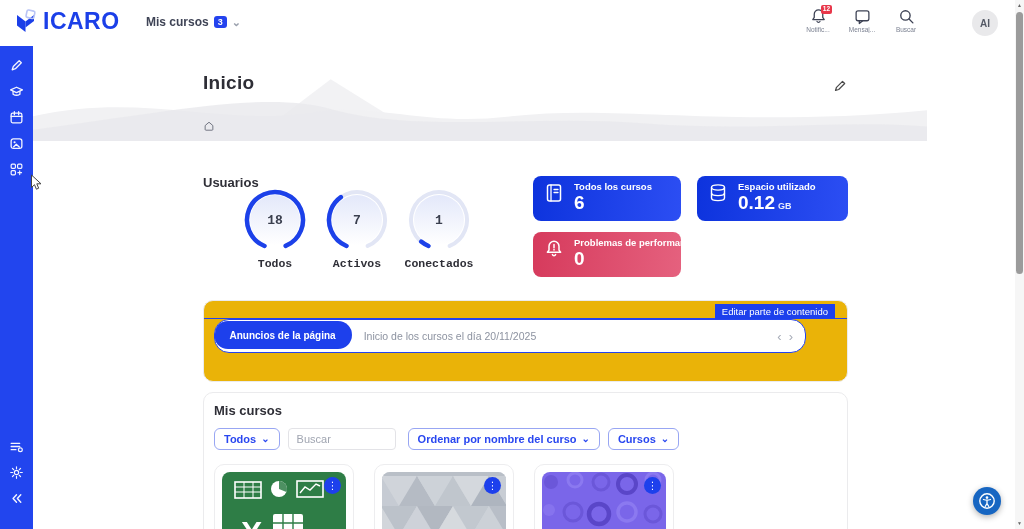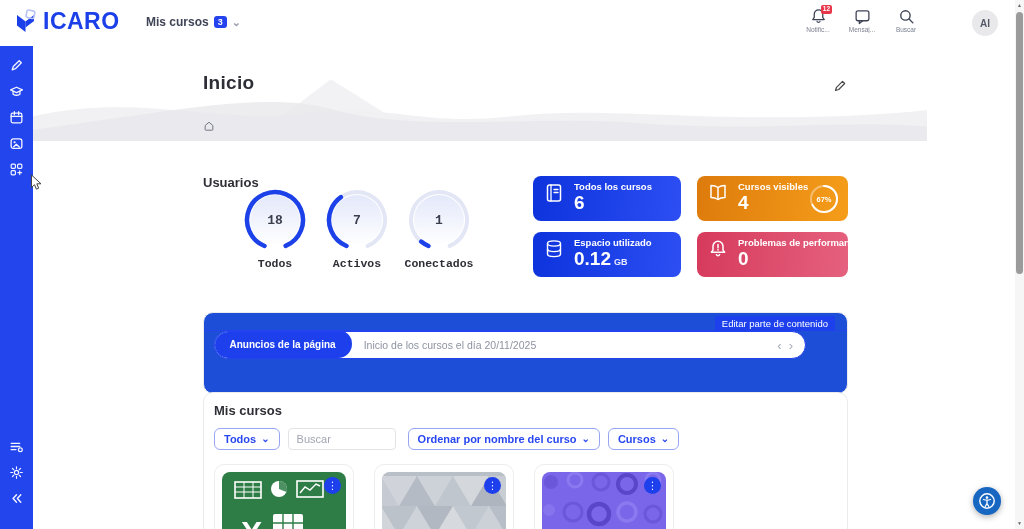--- a/index.html
+++ b/index.html
@@ -56,26 +56,26 @@
   .mcard.orange { background:linear-gradient(95deg,#dd7b0c,#f59d1a); }
   .mcard.red    { background:linear-gradient(95deg,#d63a5c,#e5617e); }
   .micon { flex-shrink:0; }
   .mtext { display:flex; flex-direction:column; line-height:1.15; min-width:0; }
   .mlabel { font-size:9.5px; font-weight:700; white-space:nowrap; }
   .mvalue { font-size:19px; font-weight:800; line-height:1.05; display:flex; align-items:baseline; }
   .munit { font-size:9px; font-weight:600; margin-left:3px; opacity:.9; }
   .ring { position:absolute; right:8px; top:50%; transform:translateY(-50%); width:32px; height:32px; }
 
   
-  .ann-card { position:absolute; left:203px; top:312px; width:645px; height:82px; background:#1d4ed8;
+  .ann-card { position:absolute; left:203px; top:300px; width:645px; height:82px; background:#eab308;
     border:1px solid #ebebed; border-radius:10px; }
   .ann-topline { position:absolute; left:0; right:0; top:17px; border-top:1px solid #2443ee; }
   .ann-tooltip { position:absolute; right:12px; top:3px; background:#1d40ec; color:#fff; font-size:9.5px;
     padding:2px 7px; z-index:3; white-space:nowrap; }
-  .ann-pill { position:absolute; left:10px; top:18px; width:592px; height:28px; border:1.5px solid #2443ee;
+  .ann-pill { position:absolute; left:10px; top:18px; width:592px; height:34px; border:1.5px solid #2443ee;
     border-radius:15px; background:#fff; display:flex; align-items:center; overflow:hidden; }
   .ann-tab { height:28px; margin:-1.5px 0 0 -1.5px; background:#1d40ec; color:#fff; font-size:10px; font-weight:700;
     border-radius:15px; padding:0 16px; display:flex; align-items:center; white-space:nowrap; cursor:pointer; }
   .ann-msg { font-size:10.5px; color:#8d93a1; margin-left:12px; white-space:nowrap; }
   .ann-navs { margin-left:auto; padding-right:12px; display:flex; gap:7px; }
   .ann-navs span { font-size:13px; color:#a7acb8; cursor:pointer; line-height:1; }
 
   
   .mc-card { position:absolute; left:203px; top:392px; width:645px; height:170px; background:#fff;
     border:1px solid #ebebed; border-radius:10px; padding:10px; }
@@ -265,38 +265,20 @@
       </svg>
       <div class="mtext">
         <span class="mlabel">Todos los cursos</span>
         <span class="mvalue">
             <span>6</span>
             <span class="munit"></span>
           </span>
       </div>
     </div>
 
-    <div class="mcard orange">
-      <svg class="micon" width="22" height="22" viewBox="0 0 22 22">
-        <path d="M11 5.5C9 4 6.5 3.5 4 3.5v12c2.5 0 5 .5 7 2 2-1.5 4.5-2 7-2v-12c-2.5 0-5 .5-7 2z" fill="none" stroke="#fff" stroke-width="1.5" stroke-linejoin="round"></path>
-        <path d="M11 5.5v12" stroke="#fff" stroke-width="1.5"></path>
-      </svg>
-      <div class="mtext">
-        <span class="mlabel">Cursos visibles</span>
-        <span class="mvalue">
-            <span>4</span>
-            <span class="munit"></span>
-          </span>
-      </div>
-      <svg class="ring" viewBox="0 0 32 32">
-        <circle cx="16" cy="16" r="13" fill="none" stroke="rgba(255,255,255,0.38)" stroke-width="2"></circle>
-        <circle cx="16" cy="16" r="13" fill="none" stroke="#fff" stroke-width="2" stroke-linecap="round" stroke-dasharray="54.739000000000004 1000" transform="rotate(-90 16 16)"></circle>
-        <text x="16" y="18.6" text-anchor="middle" font-size="7.5" fill="#fff" font-weight="bold">67%</text>
-      </svg>
-    </div>
 
     <div class="mcard blue">
       <svg class="micon" width="22" height="22" viewBox="0 0 22 22">
         <ellipse cx="11" cy="5.5" rx="6.5" ry="2.6" fill="none" stroke="#fff" stroke-width="1.4"></ellipse>
         <path d="M4.5 5.5v5.5c0 1.4 2.9 2.6 6.5 2.6s6.5-1.2 6.5-2.6V5.5" fill="none" stroke="#fff" stroke-width="1.4"></path>
         <path d="M4.5 11v5c0 1.4 2.9 2.6 6.5 2.6s6.5-1.2 6.5-2.6v-5" fill="none" stroke="#fff" stroke-width="1.4"></path>
       </svg>
       <div class="mtext">
         <span class="mlabel">Espacio utilizado</span>
         <span class="mvalue">

